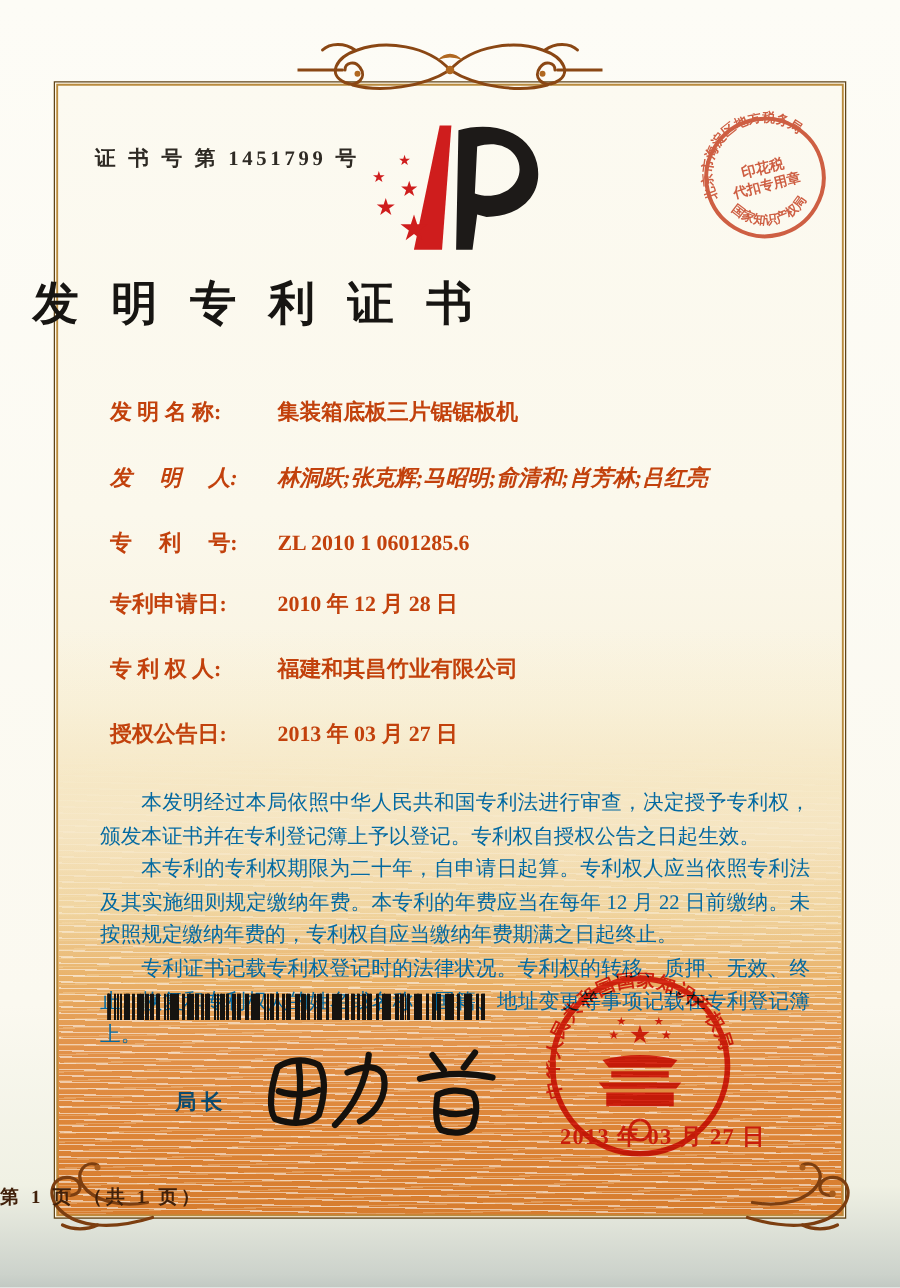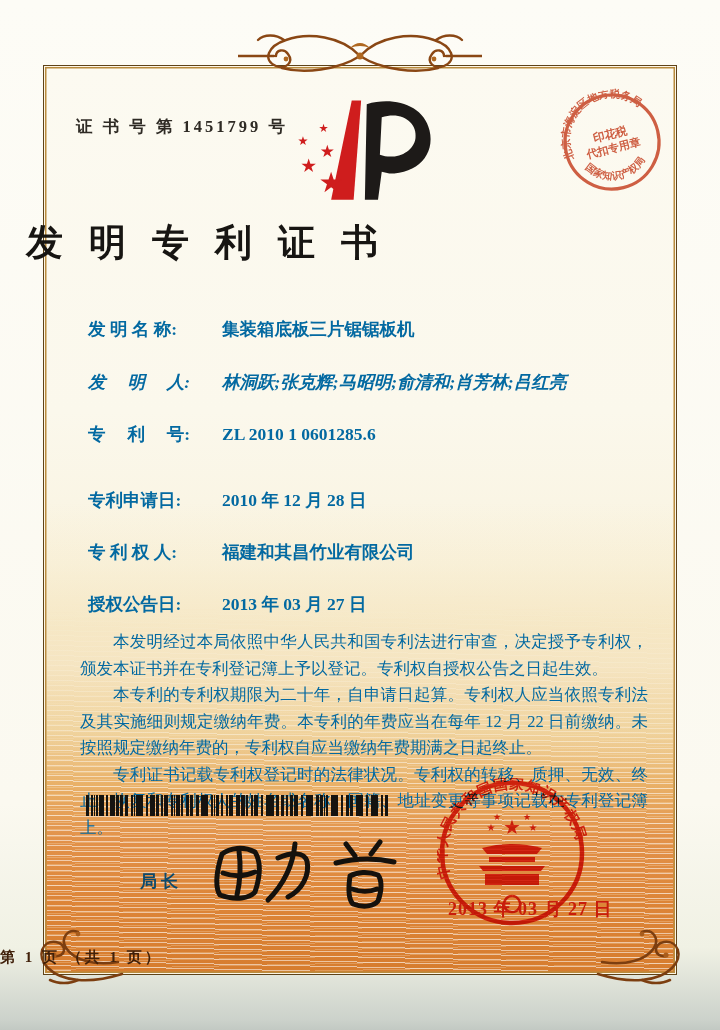--- a/index.html
+++ b/index.html
@@ -47,27 +47,27 @@
     position:absolute;left:76px;top:116px;
     font-size:16.5px;letter-spacing:3px;color:#2e2a24;font-weight:600;
   }
   .logo{position:absolute;left:288px;top:92px;}
   .title{
     position:absolute;left:0;right:0;top:218px;text-align:left;
     font-size:37px;font-weight:700;color:#171512;
     letter-spacing:26px;text-indent:26px;
   }
   .fields{position:absolute;left:88px;top:318px;width:545px;}
-  .field-row{display:flex;margin-bottom:0;font-size:17.5px;font-weight:700;color:#0369a1;line-height:22px;}
+  .field-row{display:flex;margin-bottom:0;font-size:17.5px;font-weight:700;color:#c2410c;line-height:22px;}
   .field-row .lab{white-space:pre;min-width:124px;}
   .field-row .val{margin-left:10px;white-space:pre;}
   .fr-0{margin-top:0;}
   .fr-1{margin-top:31px;font-style:italic;}
   .fr-2{margin-top:30px;}
-  .fr-3{margin-top:44px;}
+  .fr-3{margin-top:27px;}
   .fr-4{margin-top:30px;}
   .fr-5{margin-top:30px;}
 
   .paragraphs{
     position:absolute;left:80px;top:612px;width:568px;
     font-size:16.5px;color:#0369a1;line-height:26.5px;text-align:justify;font-weight:400;margin-top:17px;
   }
   .paragraphs p{margin:0;text-indent:2em;}
 
   .barcode{

